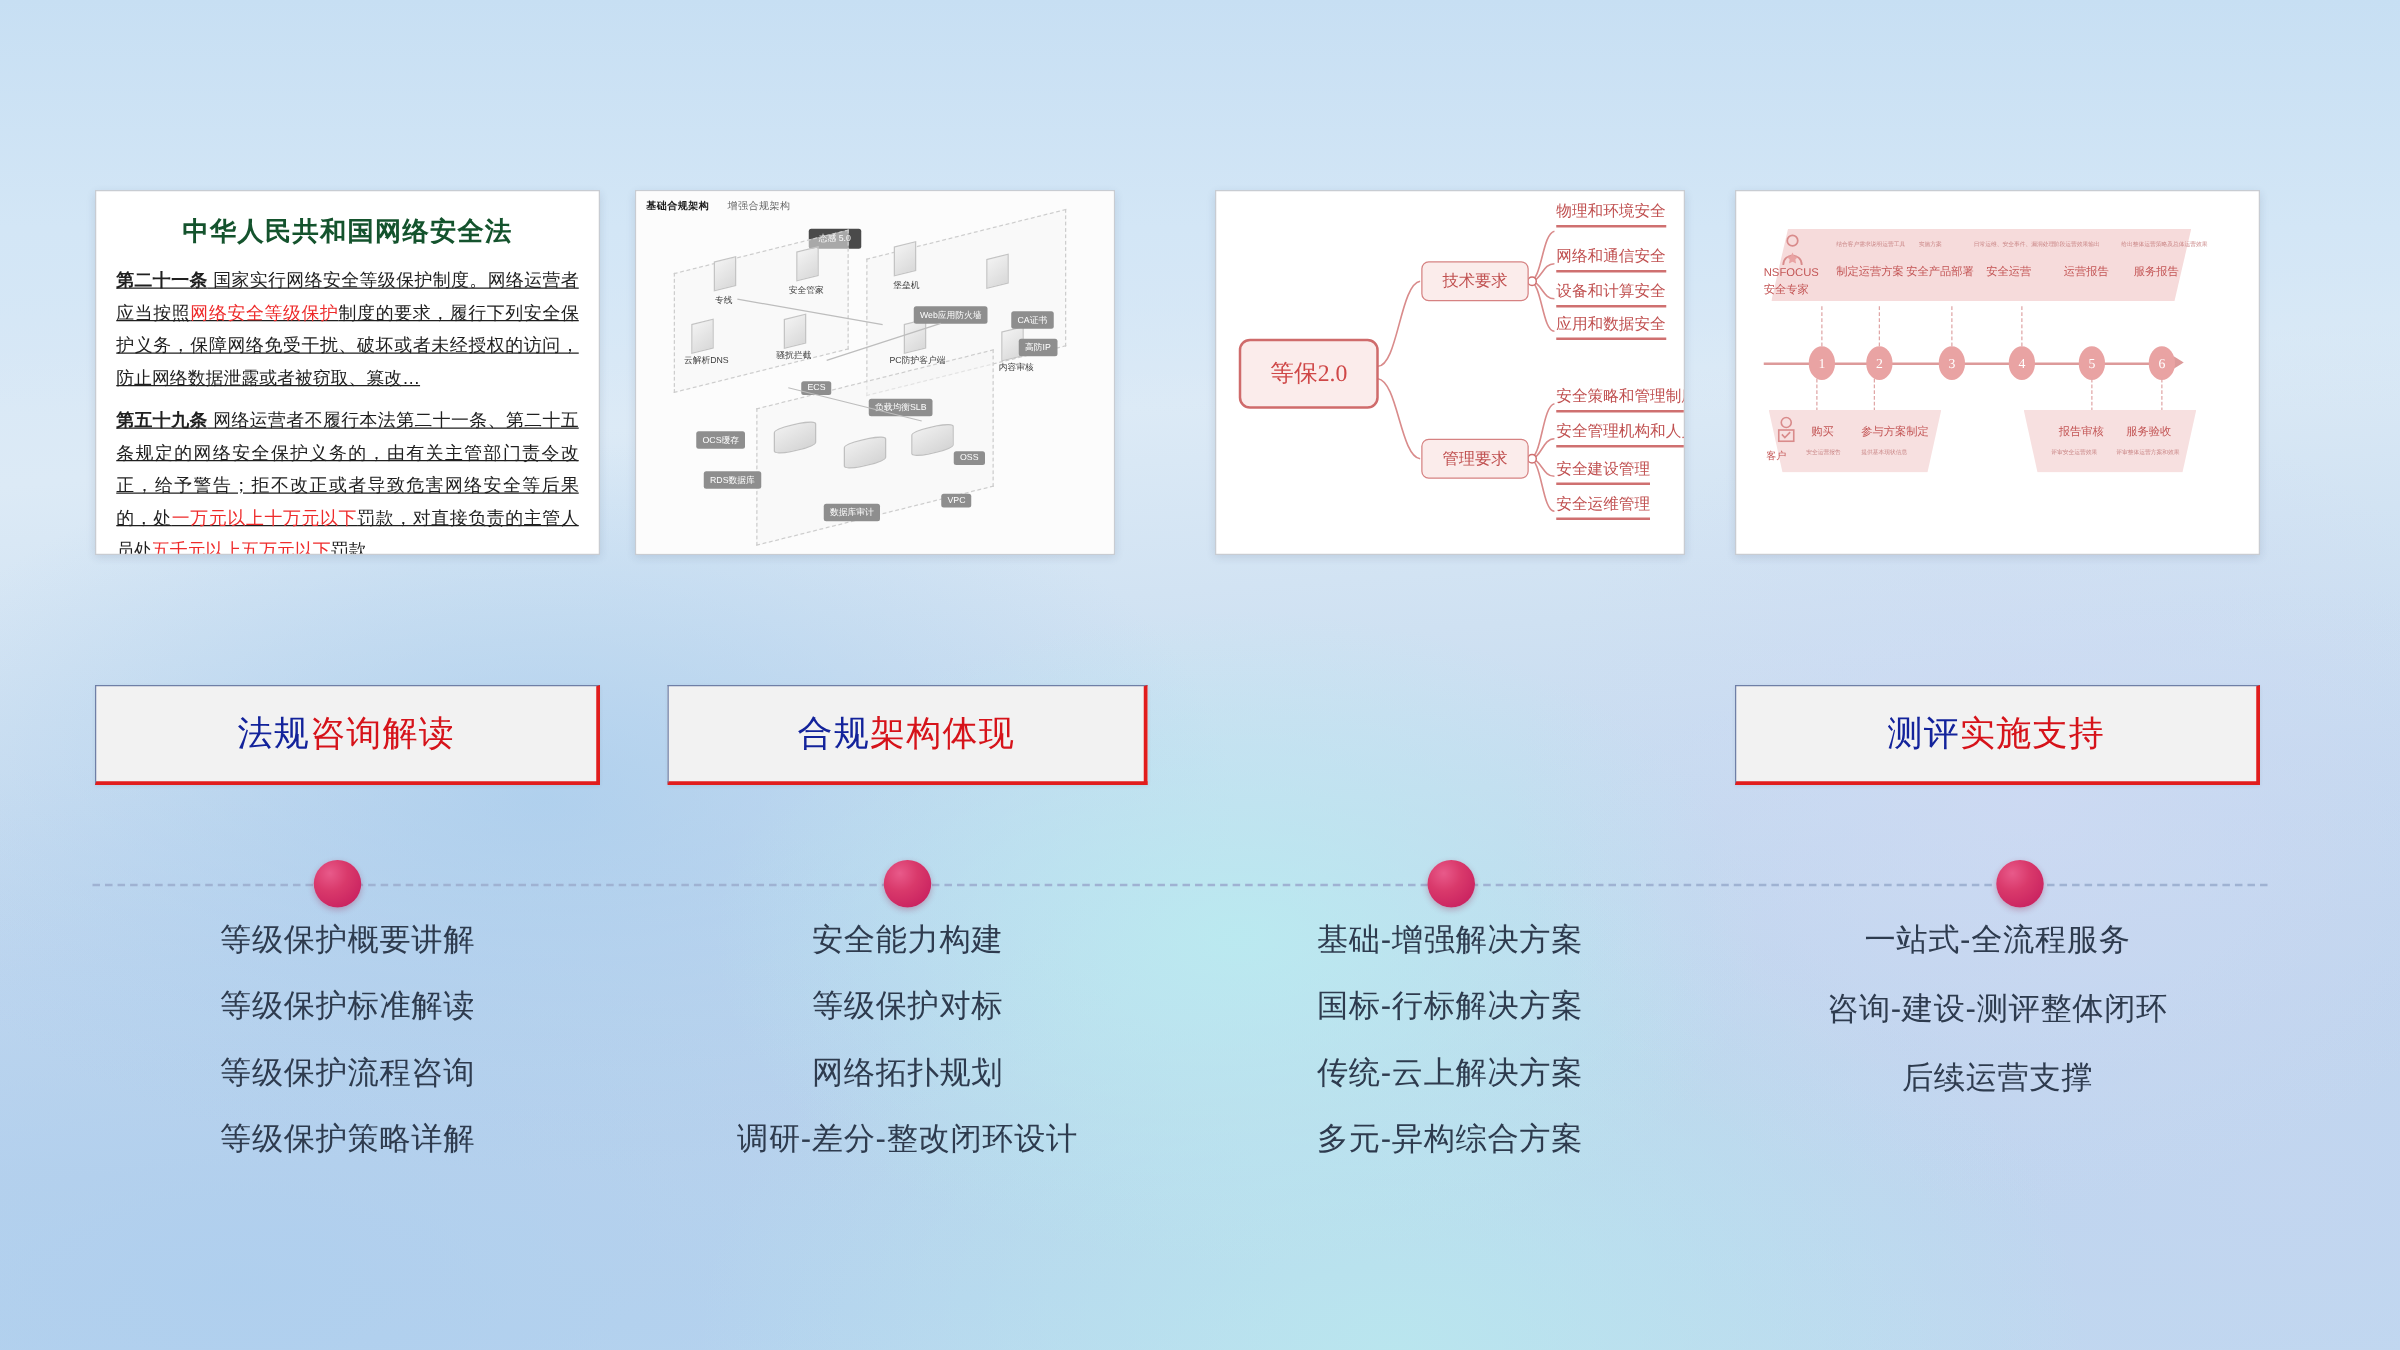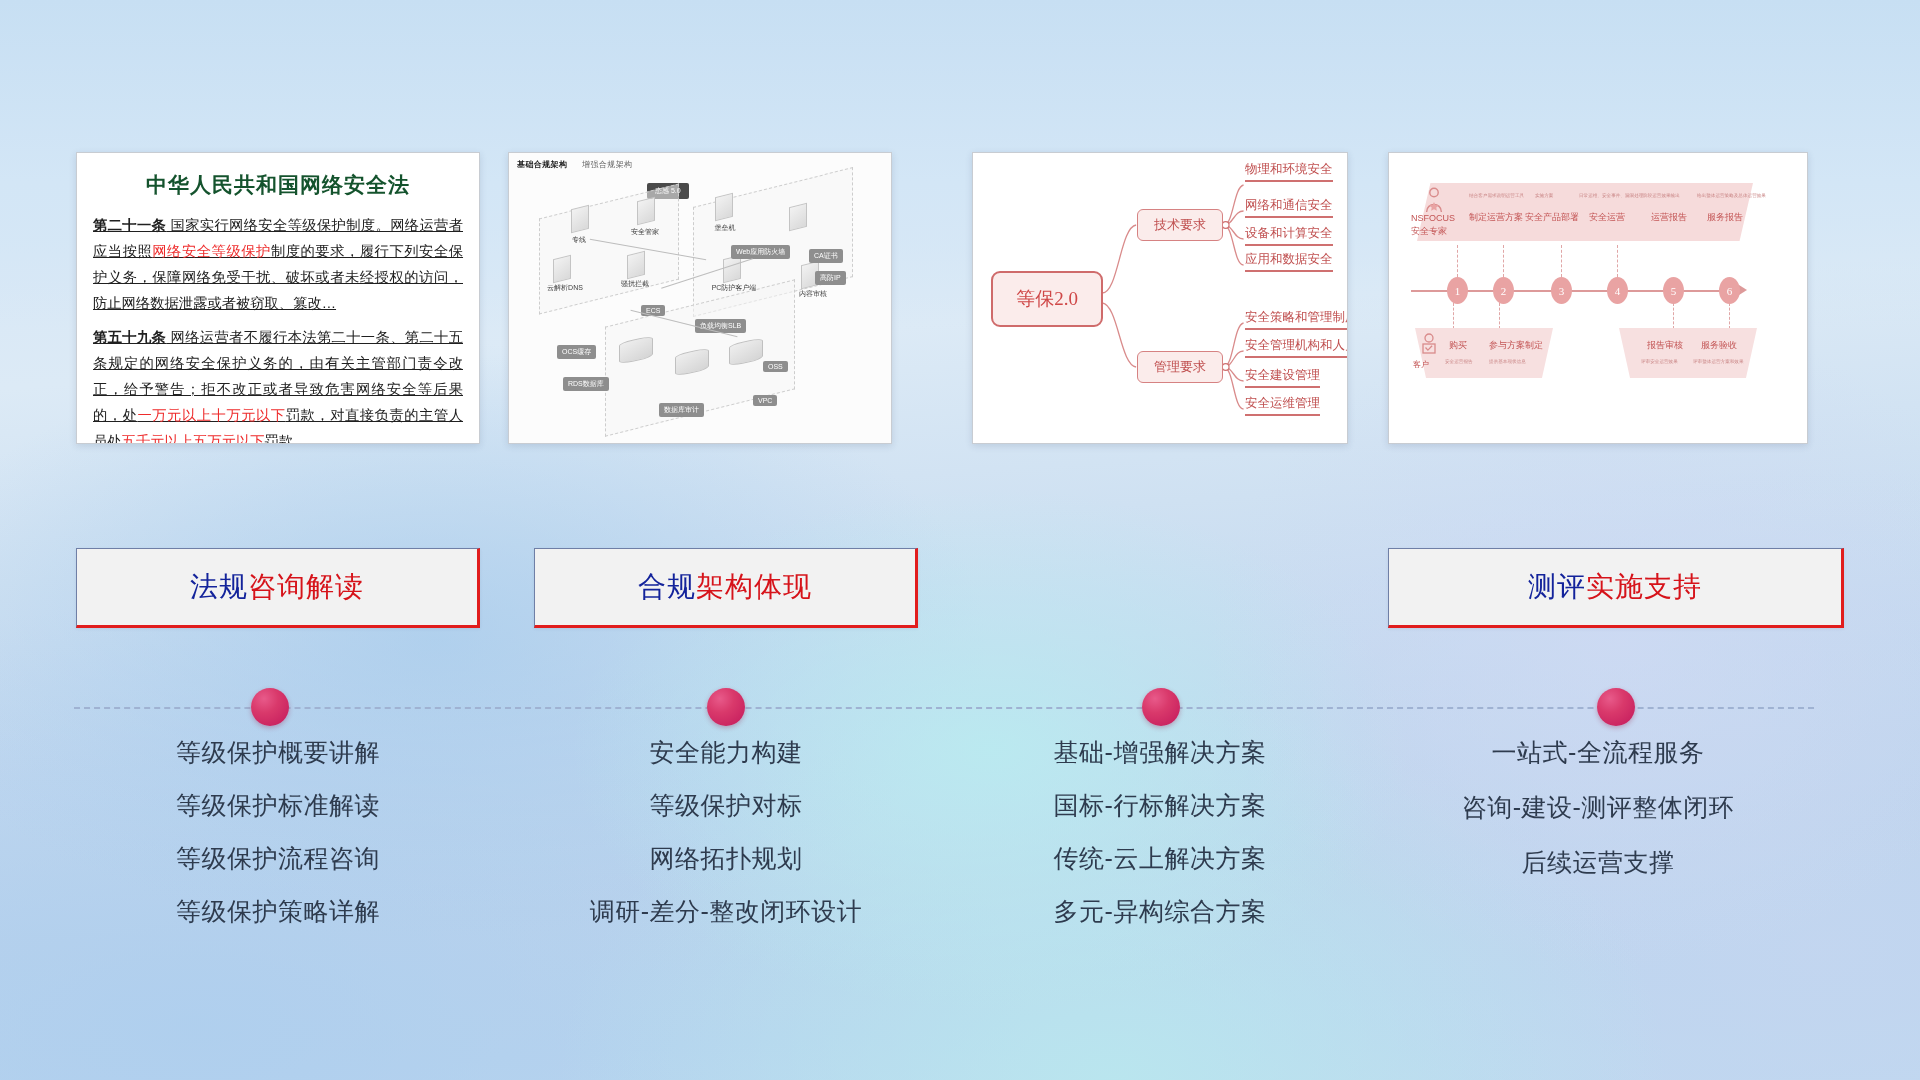--- a/index.html
+++ b/index.html
@@ -153,21 +153,21 @@
     background: #f2f2f2;
     border: 1.6px solid #6f7fa6;
     border-bottom: 3.2px solid #e11d1d;
     border-right: 3.2px solid #e11d1d;
     display: flex; align-items: center; justify-content: center;
     box-shadow: 0 1px 3px rgba(40,60,90,0.08);
   }
   #title1 { left: 76px;   width: 404px; }
   #title2 { left: 534px;  width: 384px; }
   #title3 { left: 972px;  width: 376px; }
-  #title4 { left: 1388px; width: 456px; }
+  #title4 { left: 1388px; width: 420px; }
   .title-text { font-size: 28px; letter-spacing: 1px; }
   .t-blue { color: #13239b; }
   .t-red  { color: #d6131a; }
 
   
   .timeline { position: absolute; left: 0; top: 688px; width: 1920px; height: 40px; }
   .tl-line {
     position: absolute; left: 74px; top: 19px; width: 1740px; height: 0;
     border-top: 2px dashed #9fb2d2;
   }

